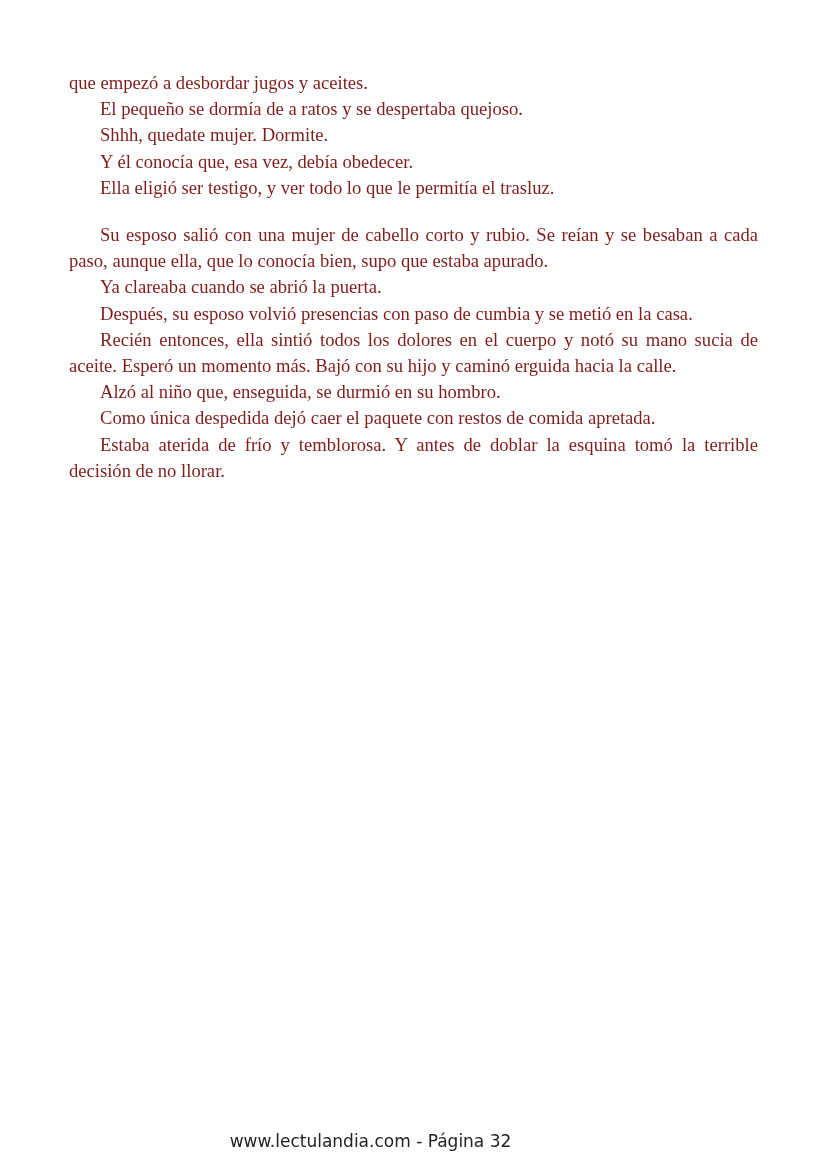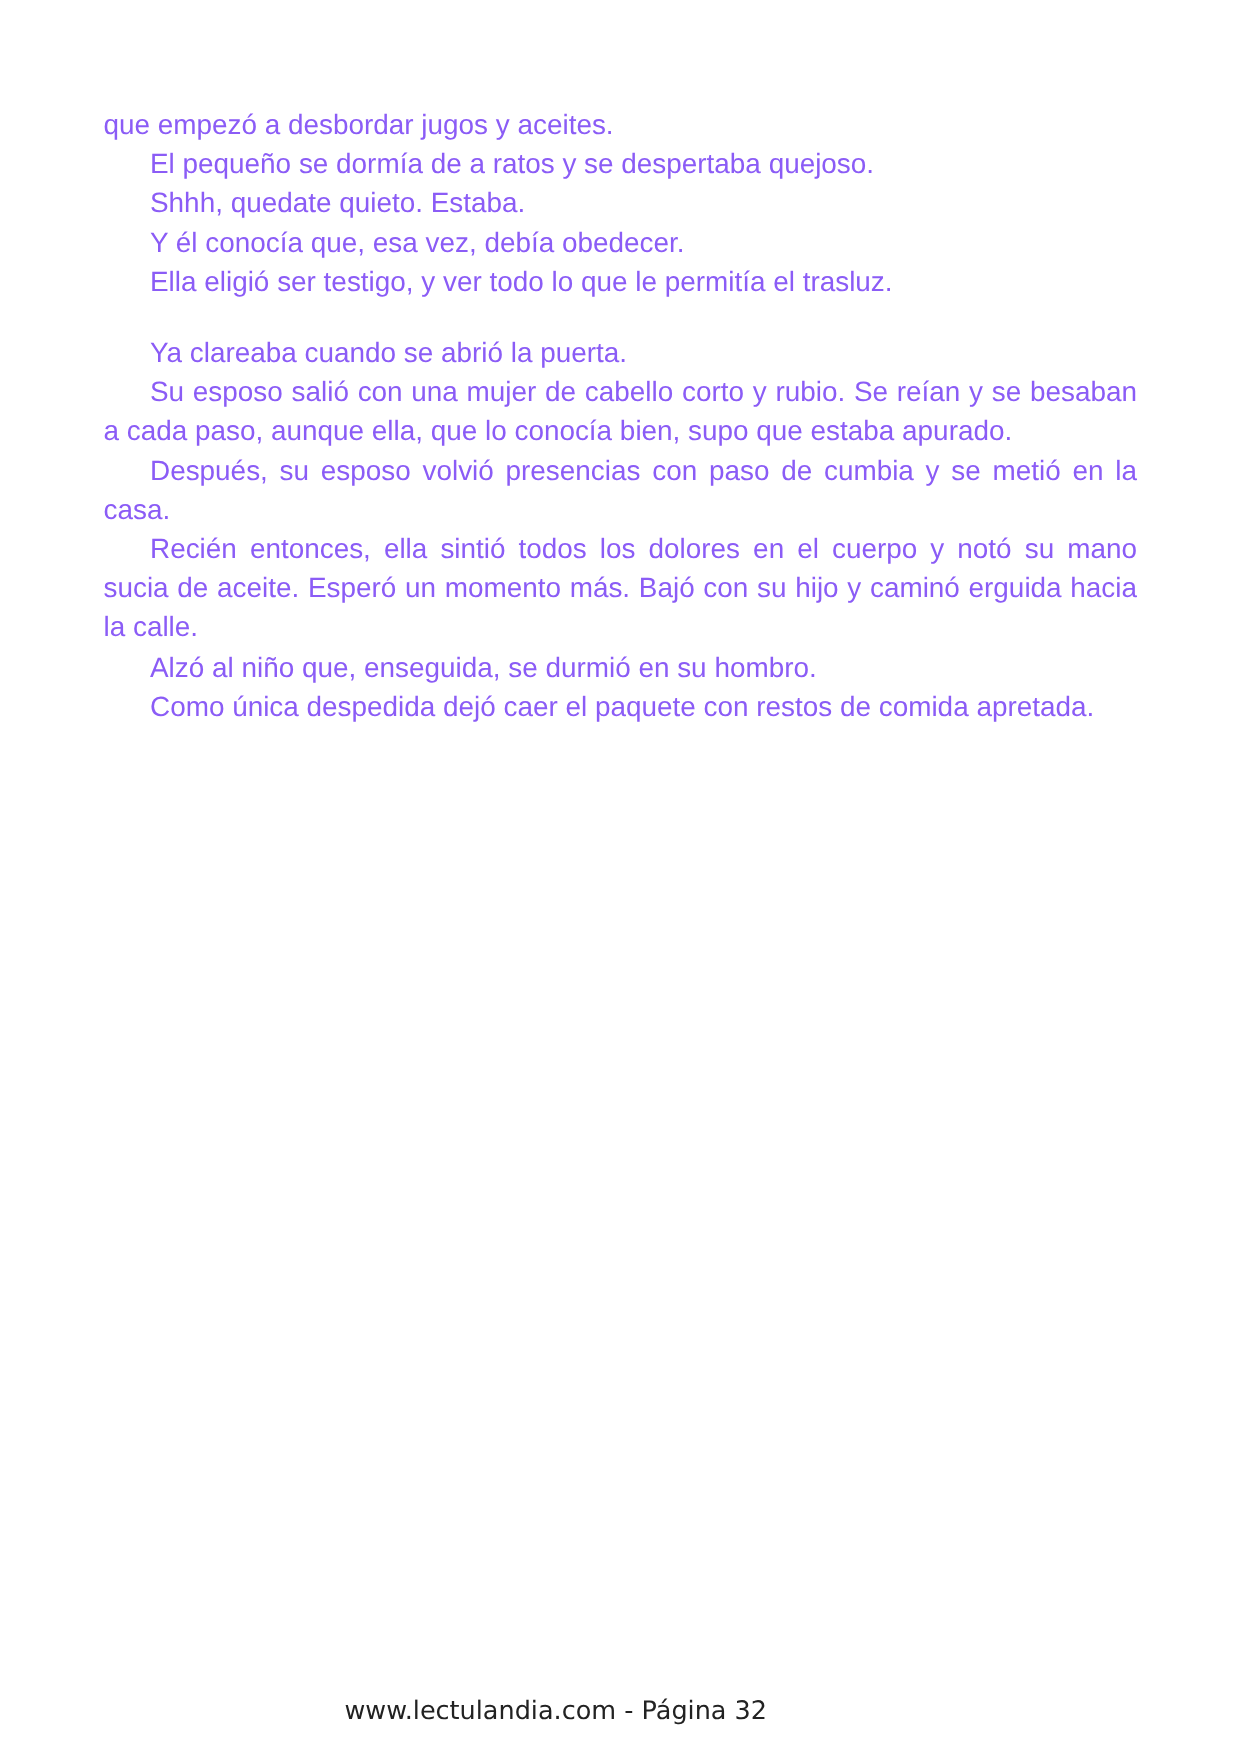--- a/index.html
+++ b/index.html
@@ -1,40 +1,41 @@
 <!DOCTYPE html>
 <html><head>
 <meta charset="utf-8">
 <style>
   html, body { margin: 0; padding: 0; background: #ffffff; }
   body { width: 828px; height: 1171px; position: relative; overflow: hidden; }
   .page {
     position: absolute; left: 69px; top: 70px; width: 689px;
-    font-family: Liberation Sans, sans-serif; font-size: 18.6px; line-height: 26.2px;
-    color: #8b5cf6; text-align: justify;
+    font-family: Liberation Serif, serif; font-size: 18.6px; line-height: 26.2px;
+    color: #7f1d1d; text-align: justify;
   }
   .page p { margin: 0; }
   .page p.indent { text-indent: 31px; }
   .gap { height: 21px; }
   .footer {
     position: absolute; left: 0; width: 741px; top: 1131px; text-align: center;
     font-family: "DejaVu Sans", sans-serif; font-size: 17px; color: #222222;
   }
 </style>
 </head>
 <body>
 
 <div class="page">
   <p>que empezó a desbordar jugos y aceites.</p>
   <p class="indent">El pequeño se dormía de a ratos y se despertaba quejoso.</p>
-  <p class="indent">Shhh, quedate quieto. Estaba.</p>
+  <p class="indent">Shhh, quedate mujer. Dormite.</p>
   <p class="indent">Y él conocía que, esa vez, debía obedecer.</p>
   <p class="indent">Ella eligió ser testigo, y ver todo lo que le permitía el trasluz.</p>
   <div class="gap"></div>
+  <p class="indent">Su esposo salió con una mujer de cabello corto y rubio. Se reían y se besaban a cada paso, aunque ella, que lo conocía bien, supo que estaba apurado.</p>
   <p class="indent">Ya clareaba cuando se abrió la puerta.</p>
-  <p class="indent">Su esposo salió con una mujer de cabello corto y rubio. Se reían y se besaban a cada paso, aunque ella, que lo conocía bien, supo que estaba apurado.</p>
   <p class="indent">Después, su esposo volvió presencias con paso de cumbia y se metió en la casa.</p>
   <p class="indent">Recién entonces, ella sintió todos los dolores en el cuerpo y notó su mano sucia de aceite. Esperó un momento más. Bajó con su hijo y caminó erguida hacia la calle.</p>
   <p class="indent">Alzó al niño que, enseguida, se durmió en su hombro.</p>
   <p class="indent">Como única despedida dejó caer el paquete con restos de comida apretada.</p>
+  <p class="indent">Estaba aterida de frío y temblorosa. Y antes de doblar la esquina tomó la terrible decisión de no llorar.</p>
 </div>
 
 <div class="footer">www.lectulandia.com - Página 32</div>
 
 </body></html>

